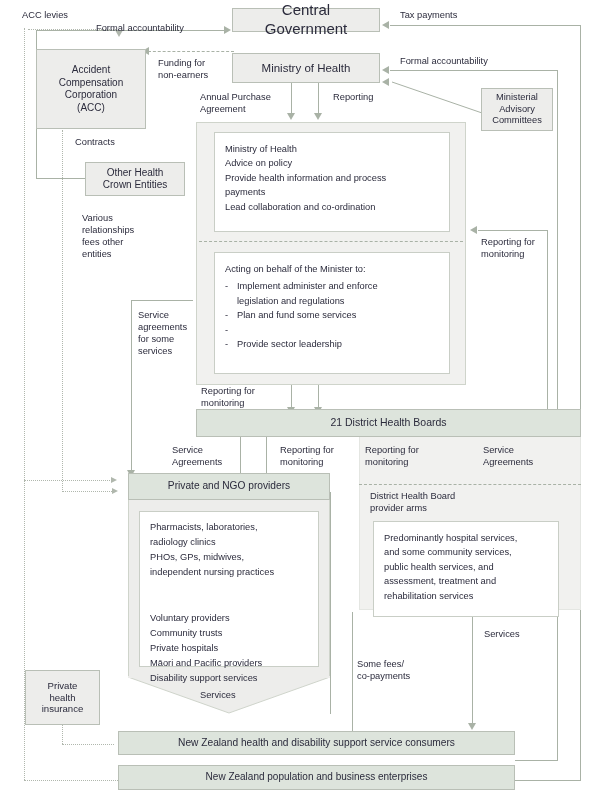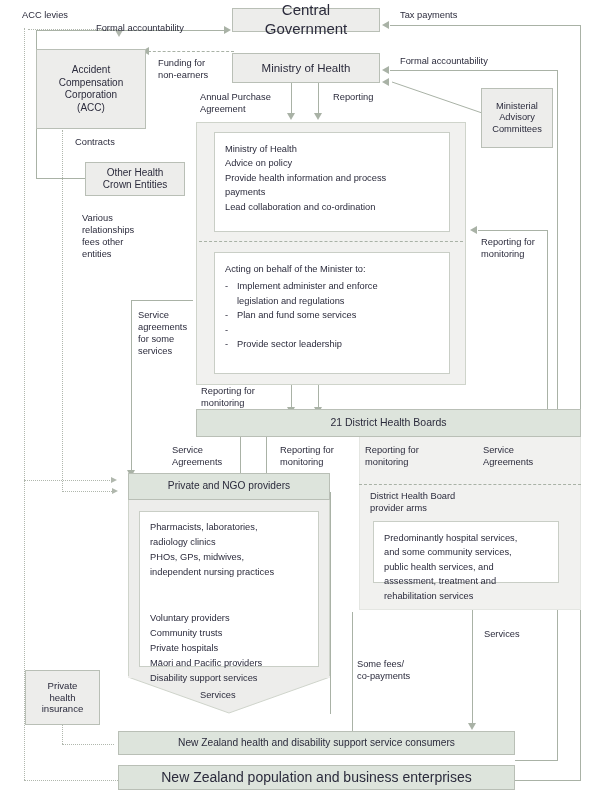--- a/index.html
+++ b/index.html
@@ -130,21 +130,21 @@
 Compensation
 Corporation
 (ACC)</span>
   </div>
 
   <div class="box grey" style="left:85px;top:162px;width:100px;height:34px;font-size:10px;">
     <span style="white-space:pre-line;">Other Health
 Crown Entities</span>
   </div>
 
-  <div class="box grey" style="left:481px;top:88px;width:72px;height:60px;font-size:9.3px;">
+  <div class="box grey" style="left:481px;top:88px;width:72px;height:43px;font-size:9.3px;">
     <span style="white-space:pre-line;">Ministerial
 Advisory
 Committees</span>
   </div>
 
   <div class="panel" style="left:196px;top:122px;width:270px;height:263px;"></div>
 
   <div class="dash-h" style="left:199px;top:241px;width:264px;"></div>
 
   <div class="innerbox" style="left:214px;top:132px;width:236px;height:100px;">
@@ -178,21 +178,21 @@
   <div class="box green" style="left:196px;top:409px;width:385px;height:28px;font-size:10.5px;">
     <span>21 District Health Boards</span>
   </div>
 
   <div class="plain" style="left:359px;top:437px;width:222px;height:173px;background:#f1f1ef;border:1px solid #e4e6e2;border-top:none;"></div>
   <div class="dash-h" style="left:359px;top:484px;width:222px;"></div>
 
   <div class="lbl" style="left:370px;top:490px;width:180px;">District Health Board
 provider arms</div>
 
-  <div class="innerbox" style="left:373px;top:521px;width:186px;height:62px;">
+  <div class="innerbox" style="left:373px;top:521px;width:186px;height:96px;">
     <span style="white-space:pre-line;">Predominantly hospital services,
 and some community services,
 public health services, and
 assessment, treatment and
 rehabilitation services</span>
   </div>
 
   <div class="chev" style="left:128px;top:473px;width:202px;height:205px;"></div>
   <svg style="position:absolute;left:128px;top:677px;width:202px;height:38px;overflow:visible;">
     <polygon points="0,0 202,0 101,36" fill="#ededeb" stroke="#cfd4cb" stroke-width="1"></polygon>
@@ -220,21 +220,21 @@
   <div class="box grey" style="left:25px;top:670px;width:75px;height:55px;font-size:9.6px;">
     <span style="white-space:pre-line;">Private
 health
 insurance</span>
   </div>
 
   <div class="box green" style="left:118px;top:731px;width:397px;height:24px;font-size:10.2px;">
     <span>New Zealand health and disability support service consumers</span>
   </div>
 
-  <div class="box green" style="left:118px;top:765px;width:397px;height:25px;font-size:14px;">
+  <div class="box green" style="left:118px;top:765px;width:397px;height:25px;font-size:10px;">
     <span>New Zealand population and business enterprises</span>
   </div>
 
   <div class="lbl" style="left:22px;top:9px;">ACC levies</div>
 
   <div class="lbl" style="left:96px;top:22px;">Formal accountability</div>
 
   <div class="lbl" style="left:400px;top:9px;">Tax payments</div>
 
   <div class="lbl" style="left:400px;top:55px;">Formal accountability</div>

